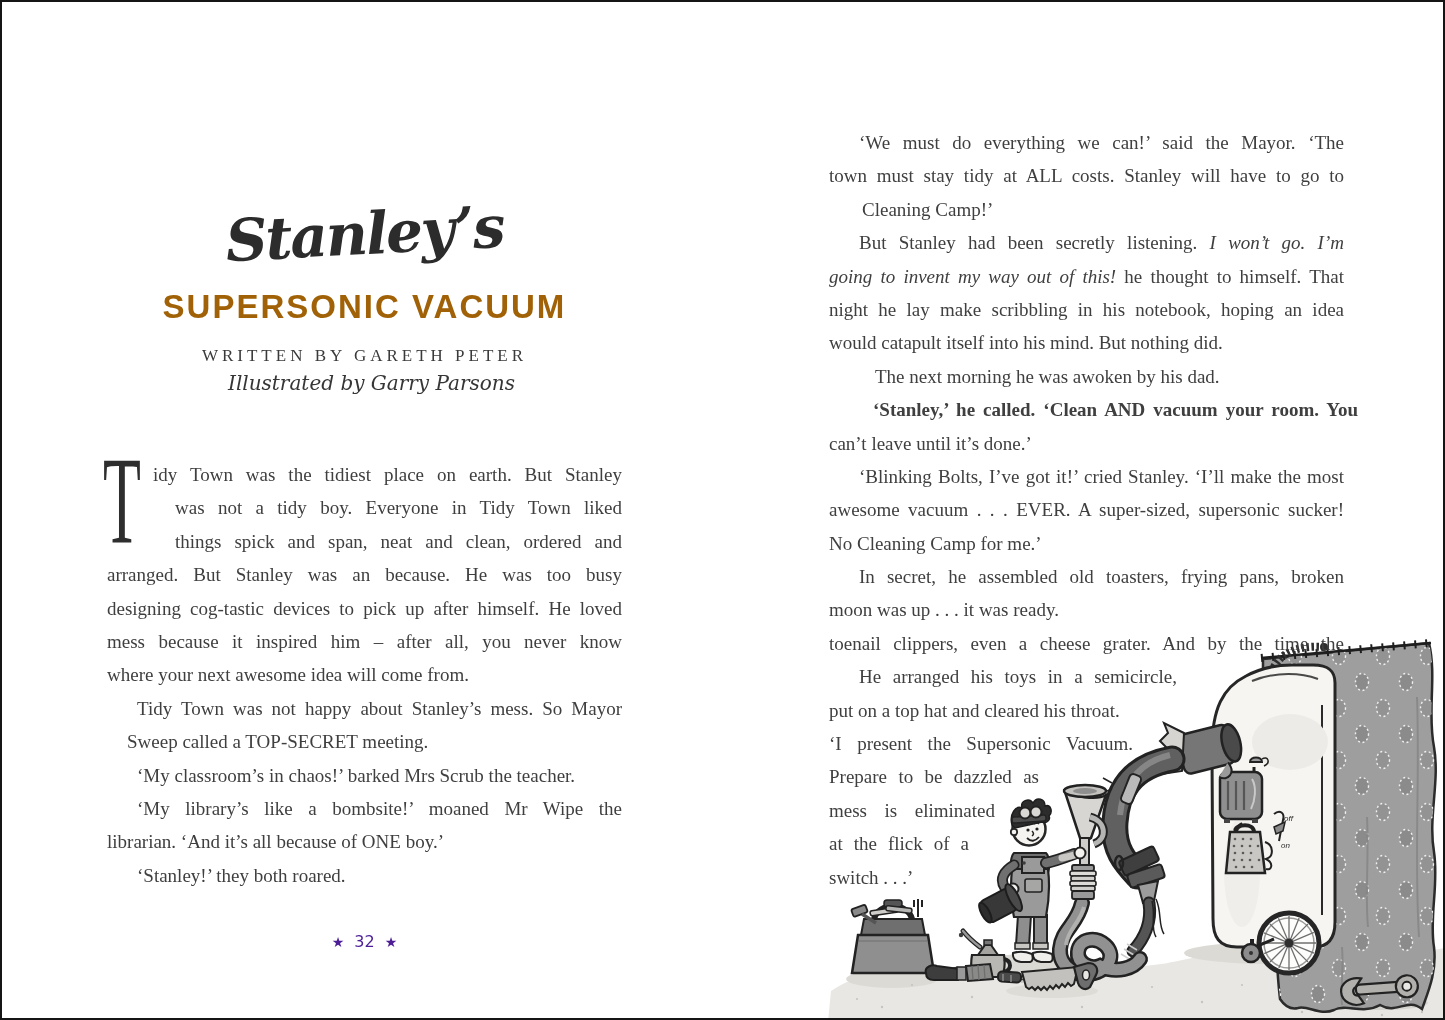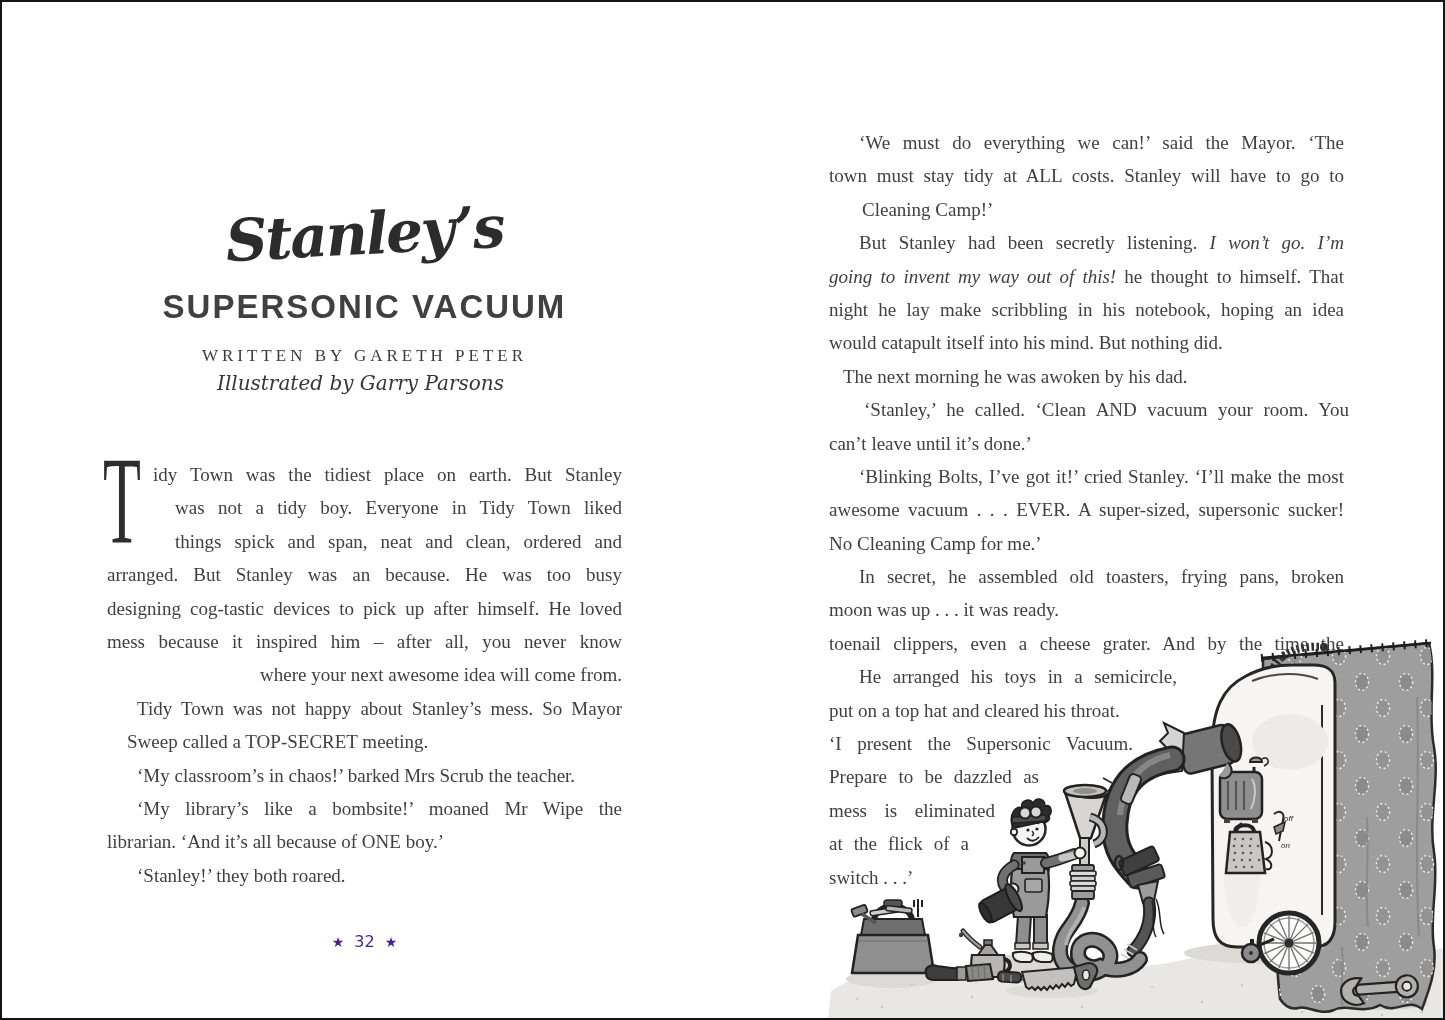--- a/index.html
+++ b/index.html
@@ -8,24 +8,24 @@
     font-family:"Liberation Serif",serif;color:#3f3f3f;}
   .col{position:absolute;font-size:19px;}
   .line{height:33.4px;line-height:33.4px;white-space:nowrap;}
   .line.j{text-align:justify;text-align-last:justify;white-space:normal;}
   .it{font-style:italic;}
   .title-script{position:absolute;left:105px;top:198px;width:515px;text-align:center;
     font-family:"DejaVu Serif",serif;font-style:italic;font-weight:bold;font-size:58px;
     color:#2c2c2c;transform:rotate(-3deg);letter-spacing:-2px;}
   .title-caps{position:absolute;left:105px;top:286px;width:515px;text-align:center;
     font-family:"Liberation Sans",sans-serif;font-weight:bold;font-size:33px;
-    letter-spacing:2px;color:#404040;}
+    letter-spacing:2px;color:#a16207;}
   .byline{position:absolute;left:105px;top:344px;width:515px;text-align:center;
     font-family:Liberation Serif, serif;font-size:17px;letter-spacing:4px;color:#3a3a3a;}
-  .credit{position:absolute;left:101px;top:369px;width:515px;text-align:center;
+  .credit{position:absolute;left:112px;top:369px;width:515px;text-align:center;
     font-family:"DejaVu Serif",serif;font-style:italic;font-size:20px;color:#363636;}
   .dropcap{position:absolute;left:101px;top:452px;width:90px;
     font-family:"Liberation Serif",serif;font-size:124px;line-height:96px;color:#2e2e2e;
     transform:scaleX(.5);transform-origin:0 0;}
   .footer{position:absolute;left:105px;top:930px;width:515px;text-align:center;
     font-family:"DejaVu Sans",sans-serif;font-size:14px;color:#4c1d95;}
   .footer .num{font-size:16px;padding:0 10px;}
   .illu{position:absolute;left:820px;top:615px;width:625px;height:405px;}
 </style>
 </head>
@@ -323,21 +323,21 @@
     <div class="byline">WRITTEN BY GARETH PETER</div>
     <div class="credit">Illustrated by Garry Parsons</div>
     <div class="dropcap">T</div>
     <div class="col" style="left:105px;top:456px;width:517px;">
         <div class="line j" style="margin-left: 46px; width: 469px;"><span>idy Town was the tidiest place on earth. But Stanley</span></div>
         <div class="line j" style="margin-left: 68px; width: 447px;"><span>was not a tidy boy. Everyone in Tidy Town liked</span></div>
         <div class="line j" style="margin-left: 68px; width: 447px;"><span>things spick and span, neat and clean, ordered and</span></div>
         <div class="line j" style="width: 515px;"><span>arranged. But Stanley was an because. He was too busy</span></div>
         <div class="line j" style="width: 515px;"><span>designing cog-tastic devices to pick up after himself. He loved</span></div>
         <div class="line j" style="width: 515px;"><span>mess because it inspired him – after all, you never know</span></div>
-        <div class="line" style="width: 515px; text-align: right;"><span>where your next awesome idea will come from.</span></div>
+        <div class="line" style="width: 515px;"><span>where your next awesome idea will come from.</span></div>
         <div class="line j" style="margin-left: 30px; width: 485px;"><span>Tidy Town was not happy about Stanley’s mess. So Mayor</span></div>
         <div class="line" style="width: 515px; margin-left: 20px;"><span>Sweep called a TOP-SECRET meeting.</span></div>
         <div class="line" style="margin-left: 30px; width: 485px;"><span>‘My classroom’s in chaos!’ barked Mrs Scrub the teacher.</span></div>
         <div class="line j" style="margin-left: 30px; width: 485px;"><span>‘My library’s like a bombsite!’ moaned Mr Wipe the</span></div>
         <div class="line" style="width: 515px;"><span>librarian. ‘And it’s all because of ONE boy.’</span></div>
         <div class="line" style="margin-left: 30px; width: 485px;"><span>‘Stanley!’ they both roared.</span></div>
       </div>
     <div class="footer">
       <span>★</span><span class="num">32</span><span>★</span>
     </div>
@@ -345,22 +345,22 @@
 
   <div>
     <div class="col" style="left:827px;top:124px;width:517px;">
         <div class="line j" style="margin-left: 30px; width: 485px;"><span>‘We must do everything we can!’ said the Mayor. ‘The</span></div>
         <div class="line j" style="width: 515px;"><span>town must stay tidy at ALL costs. Stanley will have to go to</span></div>
         <div class="line" style="width: 515px; margin-left: 33px;"><span>Cleaning Camp!’</span></div>
         <div class="line j" style="margin-left: 30px; width: 485px;"><span>But Stanley had been secretly listening. </span><span class="it">I won’t go. I’m</span></div>
         <div class="line j" style="width: 515px;"><span class="it">going to invent my way out of this!</span><span> he thought to himself. That</span></div>
         <div class="line j" style="width: 515px;"><span>night he lay make scribbling in his notebook, hoping an idea</span></div>
         <div class="line" style="width: 515px;"><span>would catapult itself into his mind. But nothing did.</span></div>
-        <div class="line" style="margin-left: 14px; width: 485px;"><span>The next morning he was awoken by his dad.</span></div>
-        <div class="line j" style="margin-left: 35px; width: 485px;"><span>‘Stanley,’ he called. ‘Clean AND vacuum your room. You</span></div>
+        <div class="line" style="margin-left: 46px; width: 485px;"><span>The next morning he was awoken by his dad.</span></div>
+        <div class="line j" style="margin-left: 44px; width: 485px; font-weight: bold;"><span>‘Stanley,’ he called. ‘Clean AND vacuum your room. You</span></div>
         <div class="line" style="width: 515px;"><span>can’t leave until it’s done.’</span></div>
         <div class="line j" style="margin-left: 30px; width: 485px;"><span>‘Blinking Bolts, I’ve got it!’ cried Stanley. ‘I’ll make the most</span></div>
         <div class="line j" style="width: 515px;"><span>awesome vacuum . . . EVER. A super-sized, supersonic sucker!</span></div>
         <div class="line" style="width: 515px;"><span>No Cleaning Camp for me.’</span></div>
         <div class="line j" style="margin-left: 30px; width: 485px;"><span>In secret, he assembled old toasters, frying pans, broken</span></div>
         <div class="line" style="width: 515px;"><span>moon was up . . . it was ready.</span></div>
         <div class="line j" style="width: 515px;"><span>toenail clippers, even a cheese grater. And by the time the</span></div>
         <div class="line j" style="margin-left: 30px; width: 318px;"><span>He arranged his toys in a semicircle,</span></div>
         <div class="line" style="width: 340px;"><span>put on a top hat and cleared his throat.</span></div>
         <div class="line j" style="width: 304px;"><span>‘I present the Supersonic Vacuum.</span></div>

